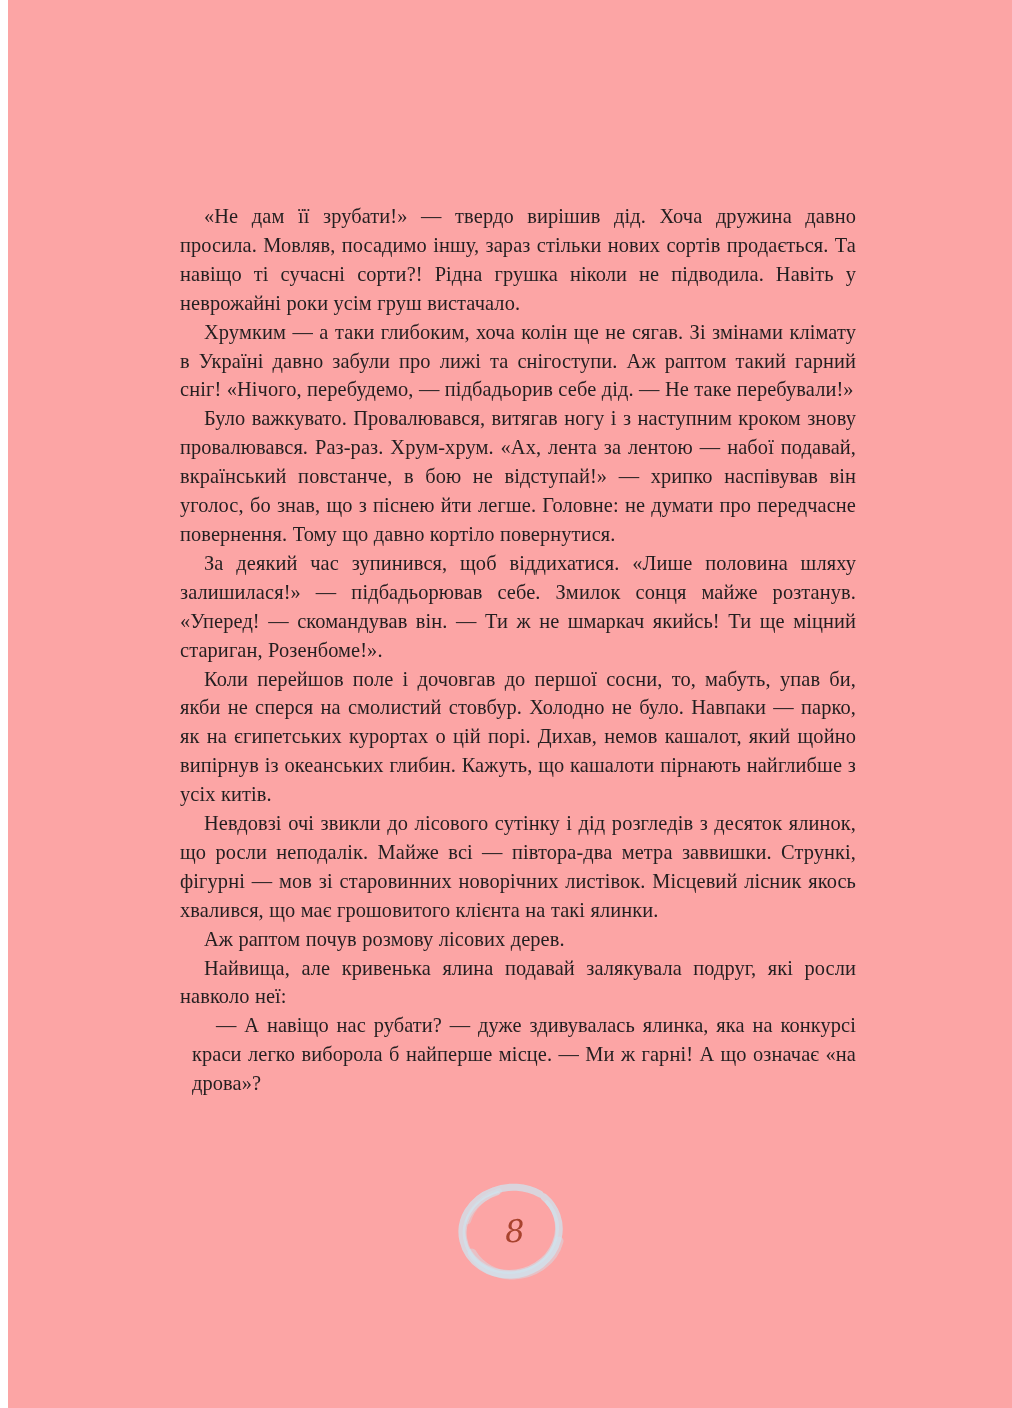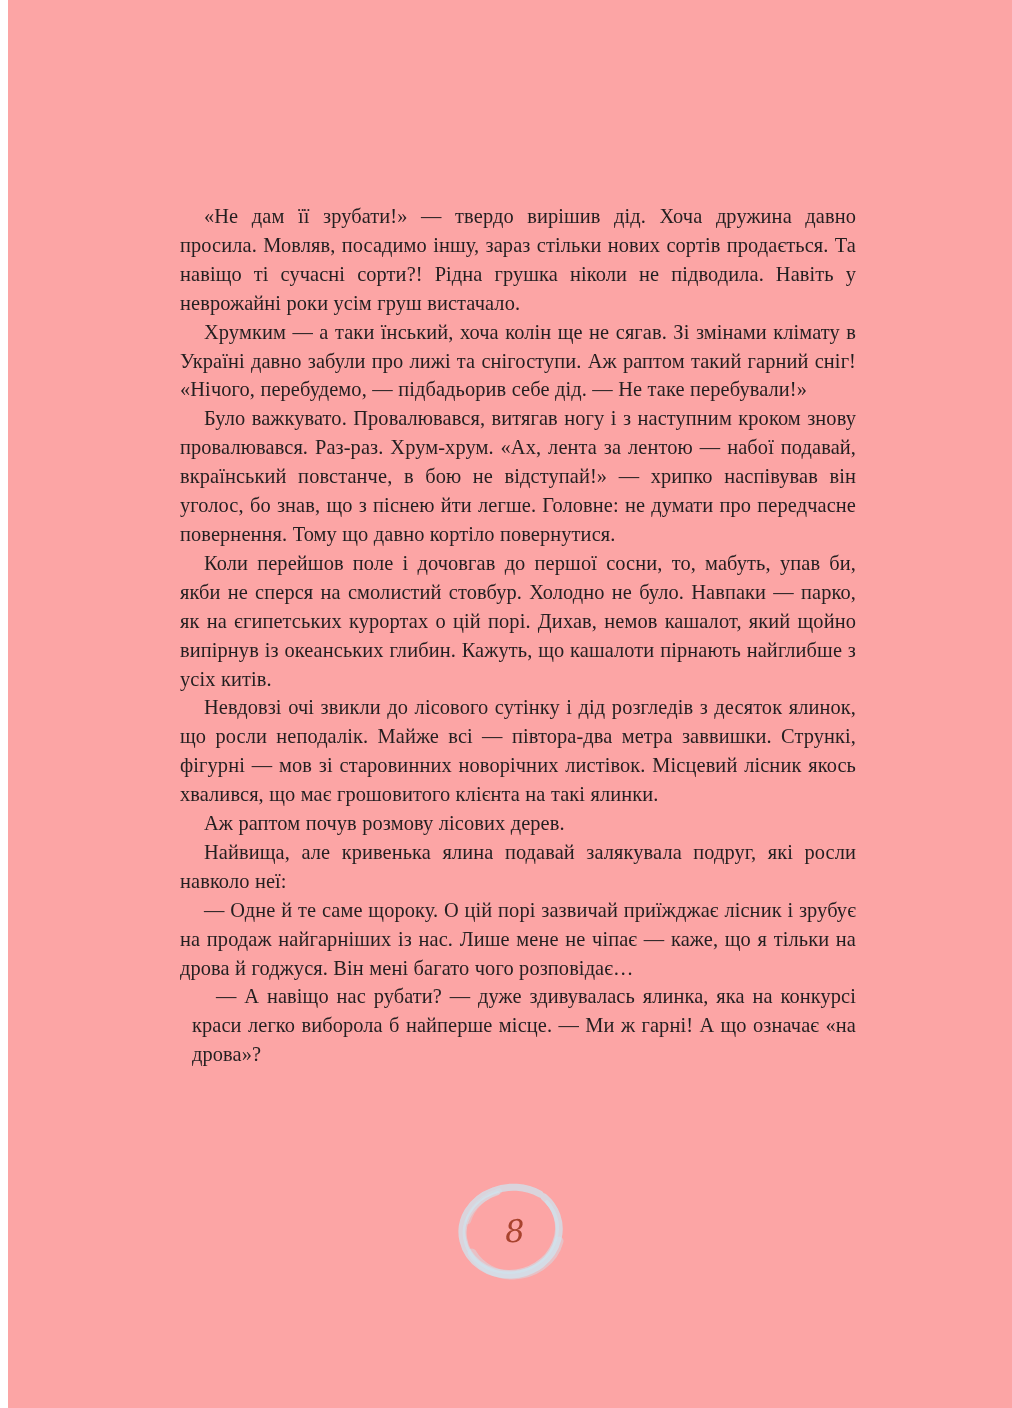--- a/index.html
+++ b/index.html
@@ -78,27 +78,27 @@
     font-style: italic;
   }
 </style>
 </head>
 <body>
 
 <div class="page">
 
   <div class="text-block">
     <p class="para">«Не дам її зрубати!» — твердо вирішив дід. Хоча дружина давно просила. Мов­ляв, посадимо іншу, зараз стільки нових сортів продається. Та навіщо ті сучасні сорти?! Рідна грушка ніколи не підводила. Навіть у неврожайні роки усім груш вистачало.</p>
-    <p class="para">Хрумким — а таки їнський, хоча колін ще не сягав. Зі змінами клімату в Україні давно забули про лижі та снігоступи. Аж раптом такий гарний сніг! «Ні­чого, перебудемо, — підбадьорив себе дід. — Не таке перебували!»</p>
+    <p class="para">Хрумким — а таки глибоким, хоча колін ще не сягав. Зі змінами клімату в Україні давно забули про лижі та снігоступи. Аж раптом такий гарний сніг! «Ні­чого, перебудемо, — підбадьорив себе дід. — Не таке перебували!»</p>
     <p class="para">Було важкувато. Провалювався, витягав ногу і з наступним кроком знову провалювався. Раз-раз. Хрум-хрум. «Ах, лента за лентою — набої подавай, вкра­їнський повстанче, в бою не відступай!» — хрипко наспівував він уголос, бо знав, що з піснею йти легше. Головне: не думати про передчасне повернення. Тому що давно кортіло повернутися.</p>
+    <p class="para">За деякий час зупинився, щоб віддихатися. «Лише половина шляху залиши­лася!» — підбадьорював себе. Змилок сонця майже розтанув. «Уперед! — ско­мандував він. — Ти ж не шмаркач якийсь! Ти ще міцний стариган, Розенбоме!».</p>
     <p class="para">Коли перейшов поле і дочовгав до першої сосни, то, мабуть, упав би, якби не сперся на смолистий стовбур. Холодно не було. Навпаки — парко, як на єгипет­ських курортах о цій порі. Дихав, немов кашалот, який щойно випірнув із океан­ських глибин. Кажуть, що кашалоти пірнають найглибше з усіх китів.</p>
     <p class="para">Невдовзі очі звикли до лісового сутінку і дід розгледів з десяток ялинок, що росли неподалік. Майже всі — півтора-два метра заввишки. Стрункі, фігурні — мов зі старовинних новорічних листівок. Місцевий лісник якось хвалився, що має грошовитого клієнта на такі ялинки.</p>
     <p class="para">Аж раптом почув розмову лісових дерев.</p>
     <p class="para">Найвища, але кривенька ялина подавай залякувала подруг, які росли навколо неї:</p>
-    <p class="para">— Одне й те саме щороку. О цій порі зазвичай приїжджає лісник і зрубує на продаж найгарніших із нас. Лише мене не чіпає — каже, що я тільки на дрова й годжуся. Він мені багато чого розповідає…</p>
     <p class="para">— А навіщо нас рубати? — дуже здивувалась ялинка, яка на конкурсі краси легко виборола б найперше місце. — Ми ж гарні! А що означає «на дрова»?</p>
   </div>
 
   <div class="pagenum-wrap">
     <div class="pagenum-circle">
       <svg width="124" height="112" viewBox="0 0 124 112">
         <g fill="none" stroke="#cfe4ef" stroke-linecap="round">
           <path d="M92,20 C104,30 110,46 106,62 C101,82 82,97 60,98 C36,99 16,85 11,64 C6,43 19,22 41,14 C56,8 74,9 88,17" stroke-width="7" opacity="0.75"></path>
           <path d="M95,25 C105,36 108,52 102,66 C95,84 76,95 57,95 C34,95 16,81 13,61 C10,42 24,23 46,16" stroke-width="4" opacity="0.55"></path>
           <path d="M20,76 C28,90 45,99 62,98 C84,97 102,83 107,64" stroke-width="9" opacity="0.45"></path>

